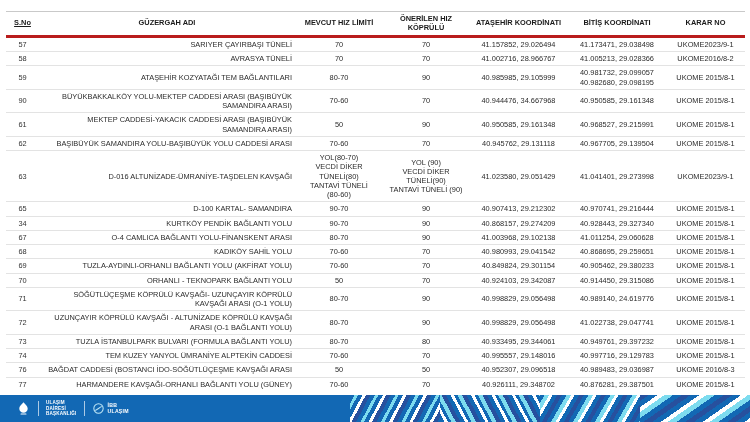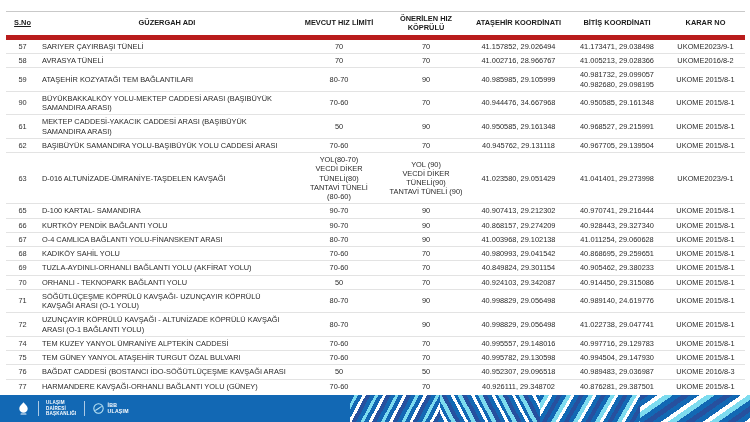--- a/index.html
+++ b/index.html
@@ -12,22 +12,22 @@
   thead th {
     font-size:7.4px; font-weight:bold; color:#1a1a1a; text-align:center;
     padding:3px 2px 2px 2px; border-top:1px solid #c9c9c9; line-height:1.2;
   }
   thead th.col-no span { text-decoration:underline; }
   tbody td {
     font-size:7.4px; color:#2b2b2b; padding:2px 3px; line-height:1.25;
     border-top:1px solid #e3e3e3; vertical-align:middle; text-align:center;
     white-space:pre-line; word-wrap:break-word;
   }
-  tbody tr:first-child td { border-top:5px solid #b91c1c; }
-  tbody td.col-name { text-align:left; }
+  tbody tr:first-child td { border-top:3px solid #b91c1c; }
+  tbody td.col-name { text-align:right; }
   tbody td.col-no { color:#333; }
   
   .footer {
     position:absolute; left:0; bottom:0; width:750px; height:27px;
     display:flex; align-items:center; overflow:hidden;
   }
   .footer-left { display:flex; align-items:center; gap:7px; padding-left:16px; position:relative; z-index:2; }
   .vdiv { width:1px; height:15px; background:rgba(255,255,255,0.65); }
   .org-text { color:#fff; font-size:4.6px; font-weight:bold; line-height:1.25; letter-spacing:.2px; }
   .brand { display:flex; align-items:center; gap:3px; }
@@ -138,21 +138,21 @@
         <tr>
           <td class="col-no">65</td>
           <td class="col-name">D-100 KARTAL- SAMANDIRA</td>
           <td class="col-current">90-70</td>
           <td class="col-proposed">90</td>
           <td class="col-start">40.907413, 29.212302</td>
           <td class="col-end">40.970741, 29.216444</td>
           <td class="col-decision">UKOME 2015/8-1</td>
         </tr>
         <tr>
-          <td class="col-no">66</td>
+          <td class="col-no">34</td>
           <td class="col-name">KURTKÖY PENDİK BAĞLANTI YOLU</td>
           <td class="col-current">90-70</td>
           <td class="col-proposed">90</td>
           <td class="col-start">40.868157, 29.274209</td>
           <td class="col-end">40.928443, 29.327340</td>
           <td class="col-decision">UKOME 2015/8-1</td>
         </tr>
         <tr>
           <td class="col-no">67</td>
           <td class="col-name">O-4 CAMLICA BAĞLANTI YOLU-FİNANSKENT ARASI</td>
@@ -201,35 +201,35 @@
         <tr>
           <td class="col-no">72</td>
           <td class="col-name">UZUNÇAYIR KÖPRÜLÜ KAVŞAĞI  - ALTUNİZADE KÖPRÜLÜ KAVŞAĞI ARASI (O-1 BAĞLANTI YOLU)</td>
           <td class="col-current">80-70</td>
           <td class="col-proposed">90</td>
           <td class="col-start">40.998829, 29.056498</td>
           <td class="col-end">41.022738, 29.047741</td>
           <td class="col-decision">UKOME 2015/8-1</td>
         </tr>
         <tr>
+          <td class="col-no">73</td>
+          <td class="col-name">TUZLA İSTANBULPARK BULVARI (FORMULA BAĞLANTI YOLU)</td>
+          <td class="col-current">80-70</td>
+          <td class="col-proposed">80</td>
+          <td class="col-start">40.933495, 29.344061</td>
+          <td class="col-end">40.949761, 29.397232</td>
+          <td class="col-decision">UKOME 2015/8-1</td>
+        </tr>
+        <tr>
           <td class="col-no">74</td>
           <td class="col-name">TEM KUZEY YANYOL ÜMRANİYE ALPTEKİN CADDESİ</td>
           <td class="col-current">70-60</td>
           <td class="col-proposed">70</td>
           <td class="col-start">40.995557, 29.148016</td>
           <td class="col-end">40.997716, 29.129783</td>
-          <td class="col-decision">UKOME 2015/8-1</td>
-        </tr>
-        <tr>
-          <td class="col-no">75</td>
-          <td class="col-name">TEM GÜNEY YANYOL ATAŞEHİR TURGUT ÖZAL BULVARI</td>
-          <td class="col-current">70-60</td>
-          <td class="col-proposed">70</td>
-          <td class="col-start">40.995782, 29.130598</td>
-          <td class="col-end">40.994504, 29.147930</td>
           <td class="col-decision">UKOME 2015/8-1</td>
         </tr>
         <tr>
           <td class="col-no">76</td>
           <td class="col-name">BAĞDAT CADDESİ (BOSTANCI İDO-SÖĞÜTLÜÇEŞME KAVŞAĞI ARASI</td>
           <td class="col-current">50</td>
           <td class="col-proposed">50</td>
           <td class="col-start">40.952307, 29.096518</td>
           <td class="col-end">40.989483, 29.036987</td>
           <td class="col-decision">UKOME 2016/8-3</td>

